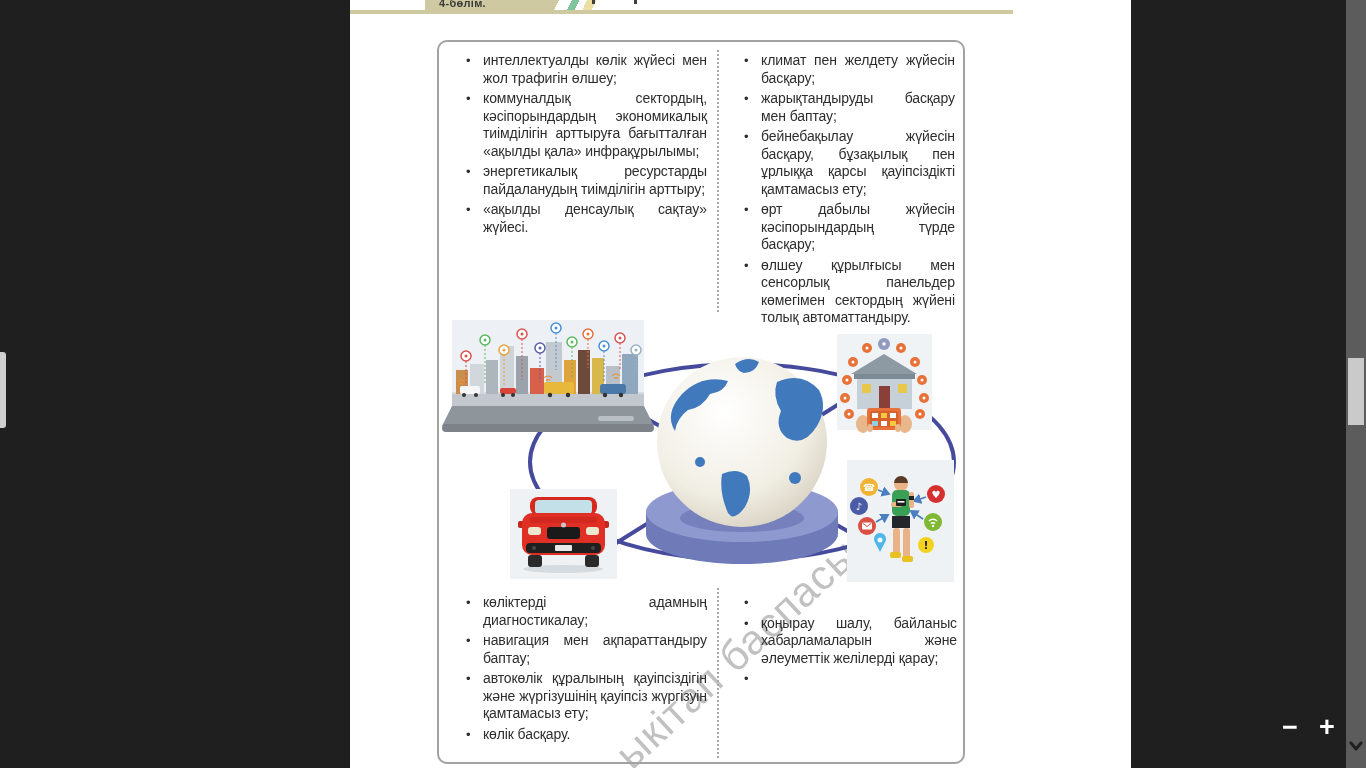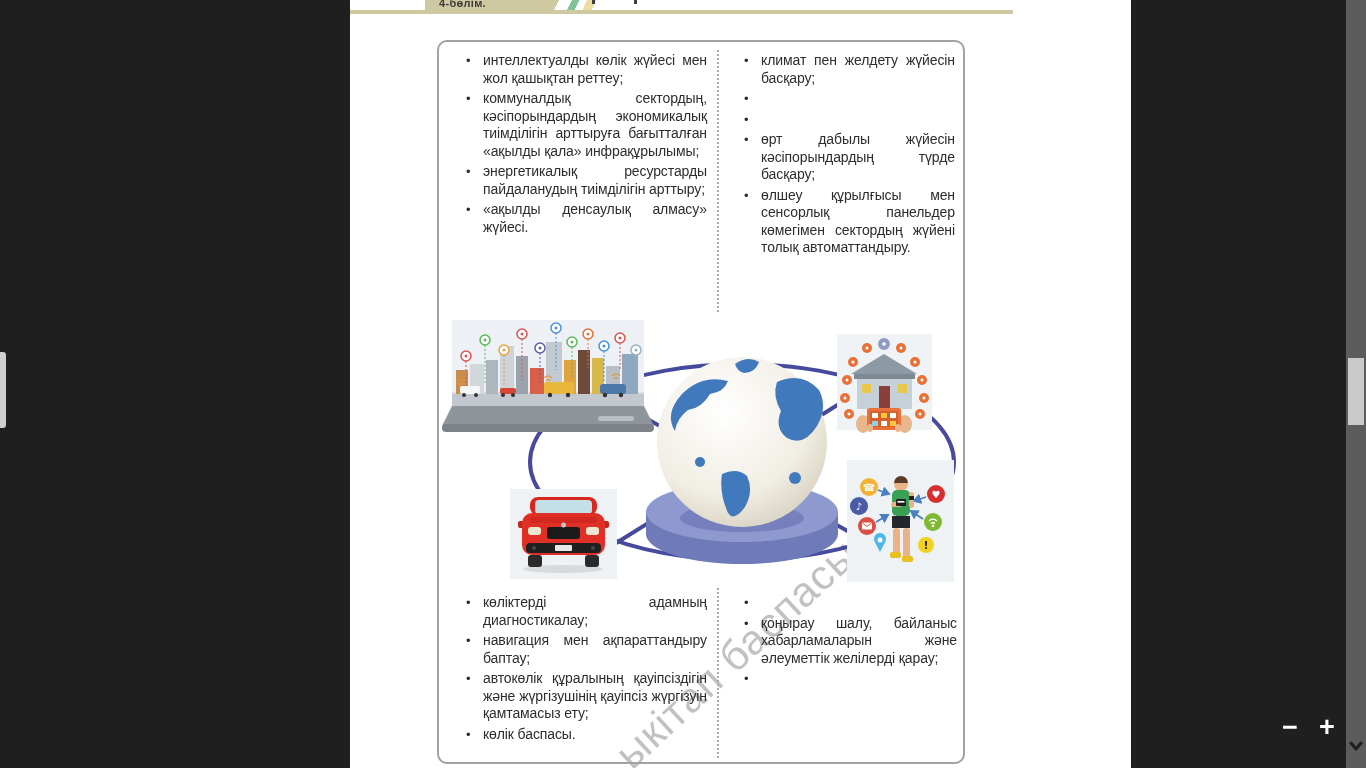--- a/index.html
+++ b/index.html
@@ -66,45 +66,47 @@
 
     <div class="watermark">ыкітап баспасы</div>
 
     <div class="cbox">
       <div class="vdiv top"></div>
       <div class="vdiv bottom"></div>
 
       <div class="col tl">
           <div class="bi">
             <span class="bdot">•</span>
-            <div class="btx">интеллектуалды көлік жүйесі мен жол қашықтан реттеу;</div>
+            <div class="btx">интеллектуалды көлік жүйесі мен жол трафигін өлшеу;</div>
           </div>
           <div class="bi">
             <span class="bdot">•</span>
             <div class="btx">коммуналдық сектордың, кәсіпорындардың экономикалық тиімділігін арттыруға бағытталған «ақылды қала» инфрақұрылымы;</div>
           </div>
           <div class="bi">
             <span class="bdot">•</span>
             <div class="btx">энергетикалық ресурстарды пайдаланудың тиімділігін арттыру;</div>
           </div>
           <div class="bi">
             <span class="bdot">•</span>
-            <div class="btx">«ақылды денсаулық алмасу» жүйесі.</div>
+            <div class="btx">«ақылды денсаулық сақтау» жүйесі.</div>
           </div>
         </div>
       <div class="col tr">
           <div class="bi">
             <span class="bdot">•</span>
             <div class="btx">климат пен желдету жүйесін басқару;</div>
           </div>
           <div class="bi">
             <span class="bdot">•</span>
-          </div>
-          <div class="bi">
-            <span class="bdot">•</span>
+            <div class="btx">жарықтандыруды басқару мен баптау;</div>
+          </div>
+          <div class="bi">
+            <span class="bdot">•</span>
+            <div class="btx">бейнебақылау жүйесін басқару, бұзақылық пен ұрлыққа қарсы қауіпсіздікті қамтамасыз ету;</div>
           </div>
           <div class="bi">
             <span class="bdot">•</span>
             <div class="btx">өрт дабылы жүйесін кәсіпорындардың түрде басқару;</div>
           </div>
           <div class="bi">
             <span class="bdot">•</span>
             <div class="btx">өлшеу құрылғысы мен сенсорлық панельдер көмегімен сектордың жүйені толық автоматтандыру.</div>
           </div>
         </div>
@@ -116,21 +118,21 @@
           <div class="bi">
             <span class="bdot">•</span>
             <div class="btx">навигация мен ақпараттандыру баптау;</div>
           </div>
           <div class="bi">
             <span class="bdot">•</span>
             <div class="btx">автокөлік құралының қауіпсіздігін және жүргізушінің қауіпсіз жүргізуін қамтамасыз ету;</div>
           </div>
           <div class="bi">
             <span class="bdot">•</span>
-            <div class="btx">көлік баспасы.</div>
+            <div class="btx">көлік басқару.</div>
           </div>
         </div>
       <div class="col br">
           <div class="bi">
             <span class="bdot">•</span>
           </div>
           <div class="bi">
             <span class="bdot">•</span>
             <div class="btx">қоңырау шалу, байланыс хабарламаларын және әлеуметтік желілерді қарау;</div>
           </div>

